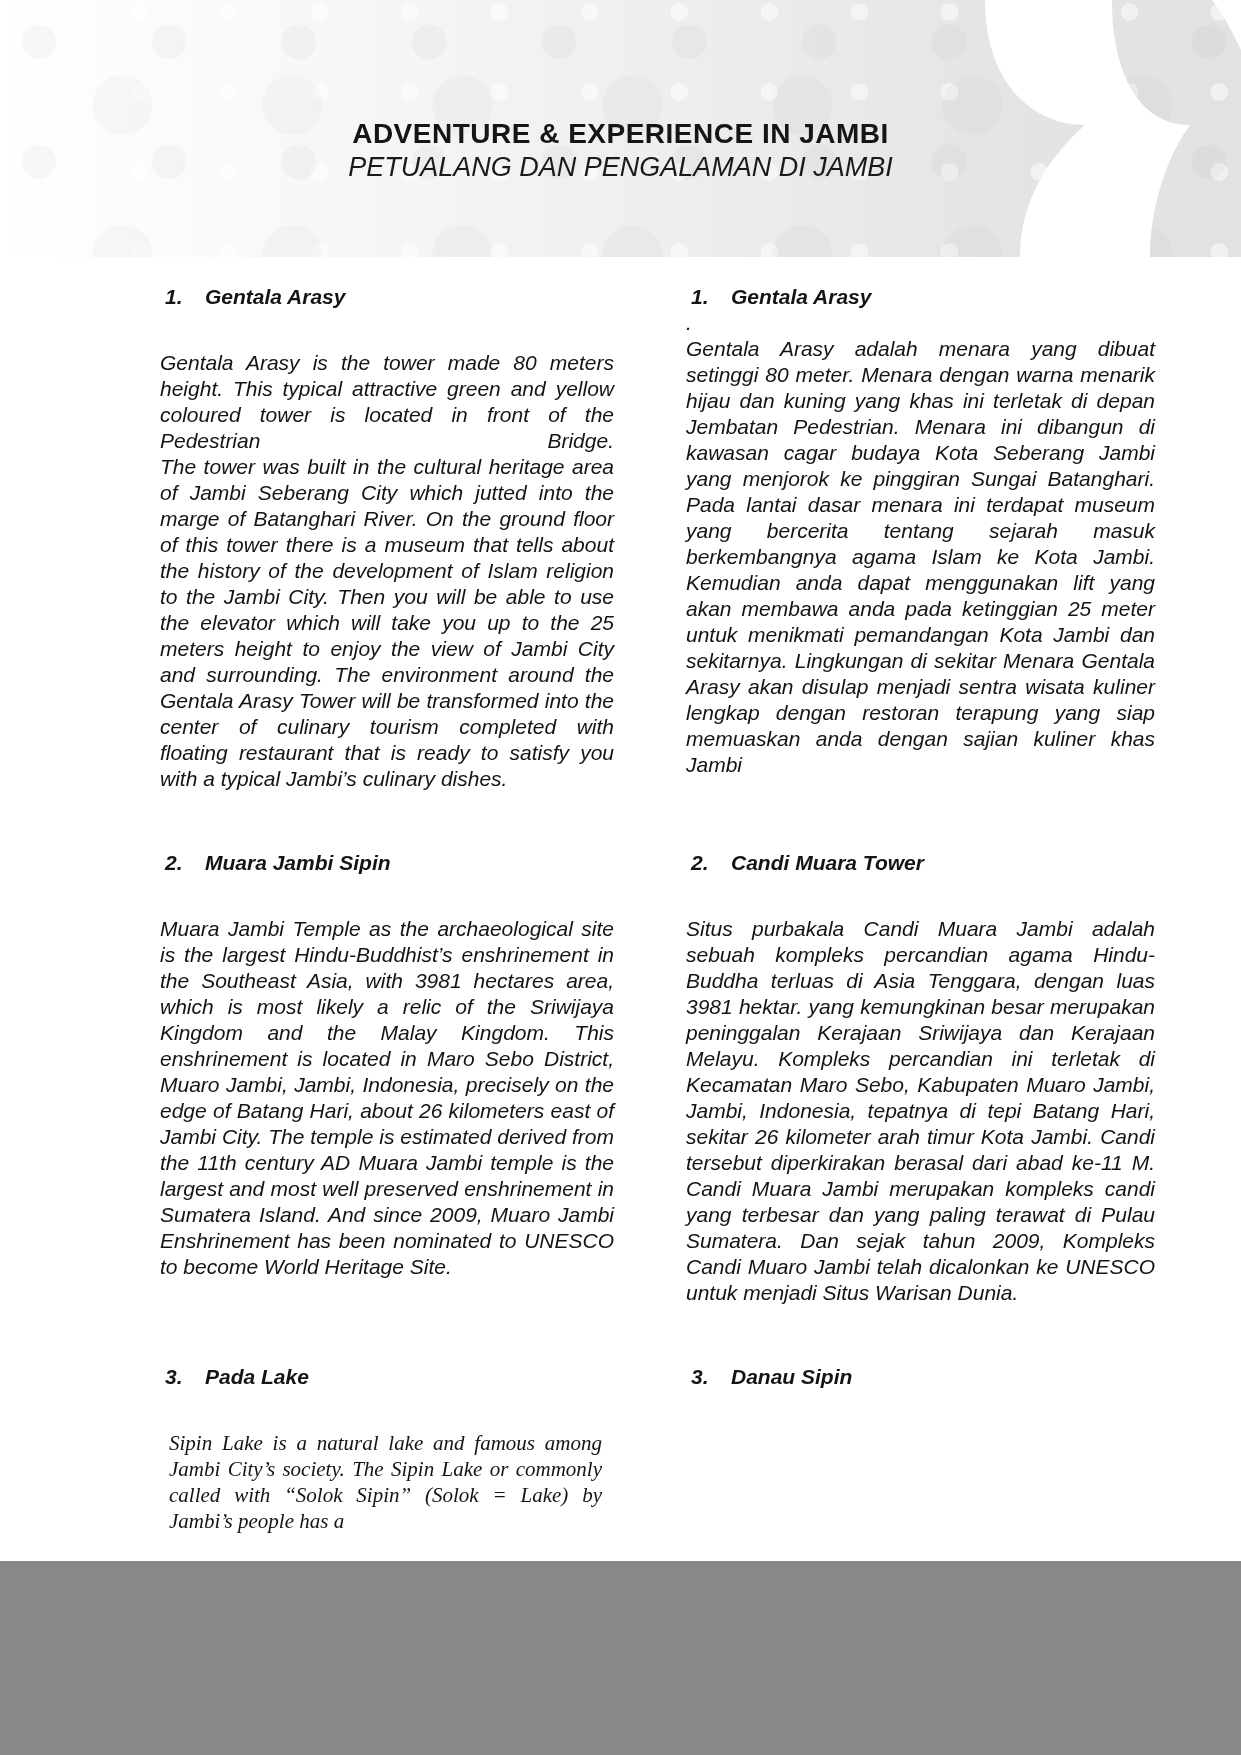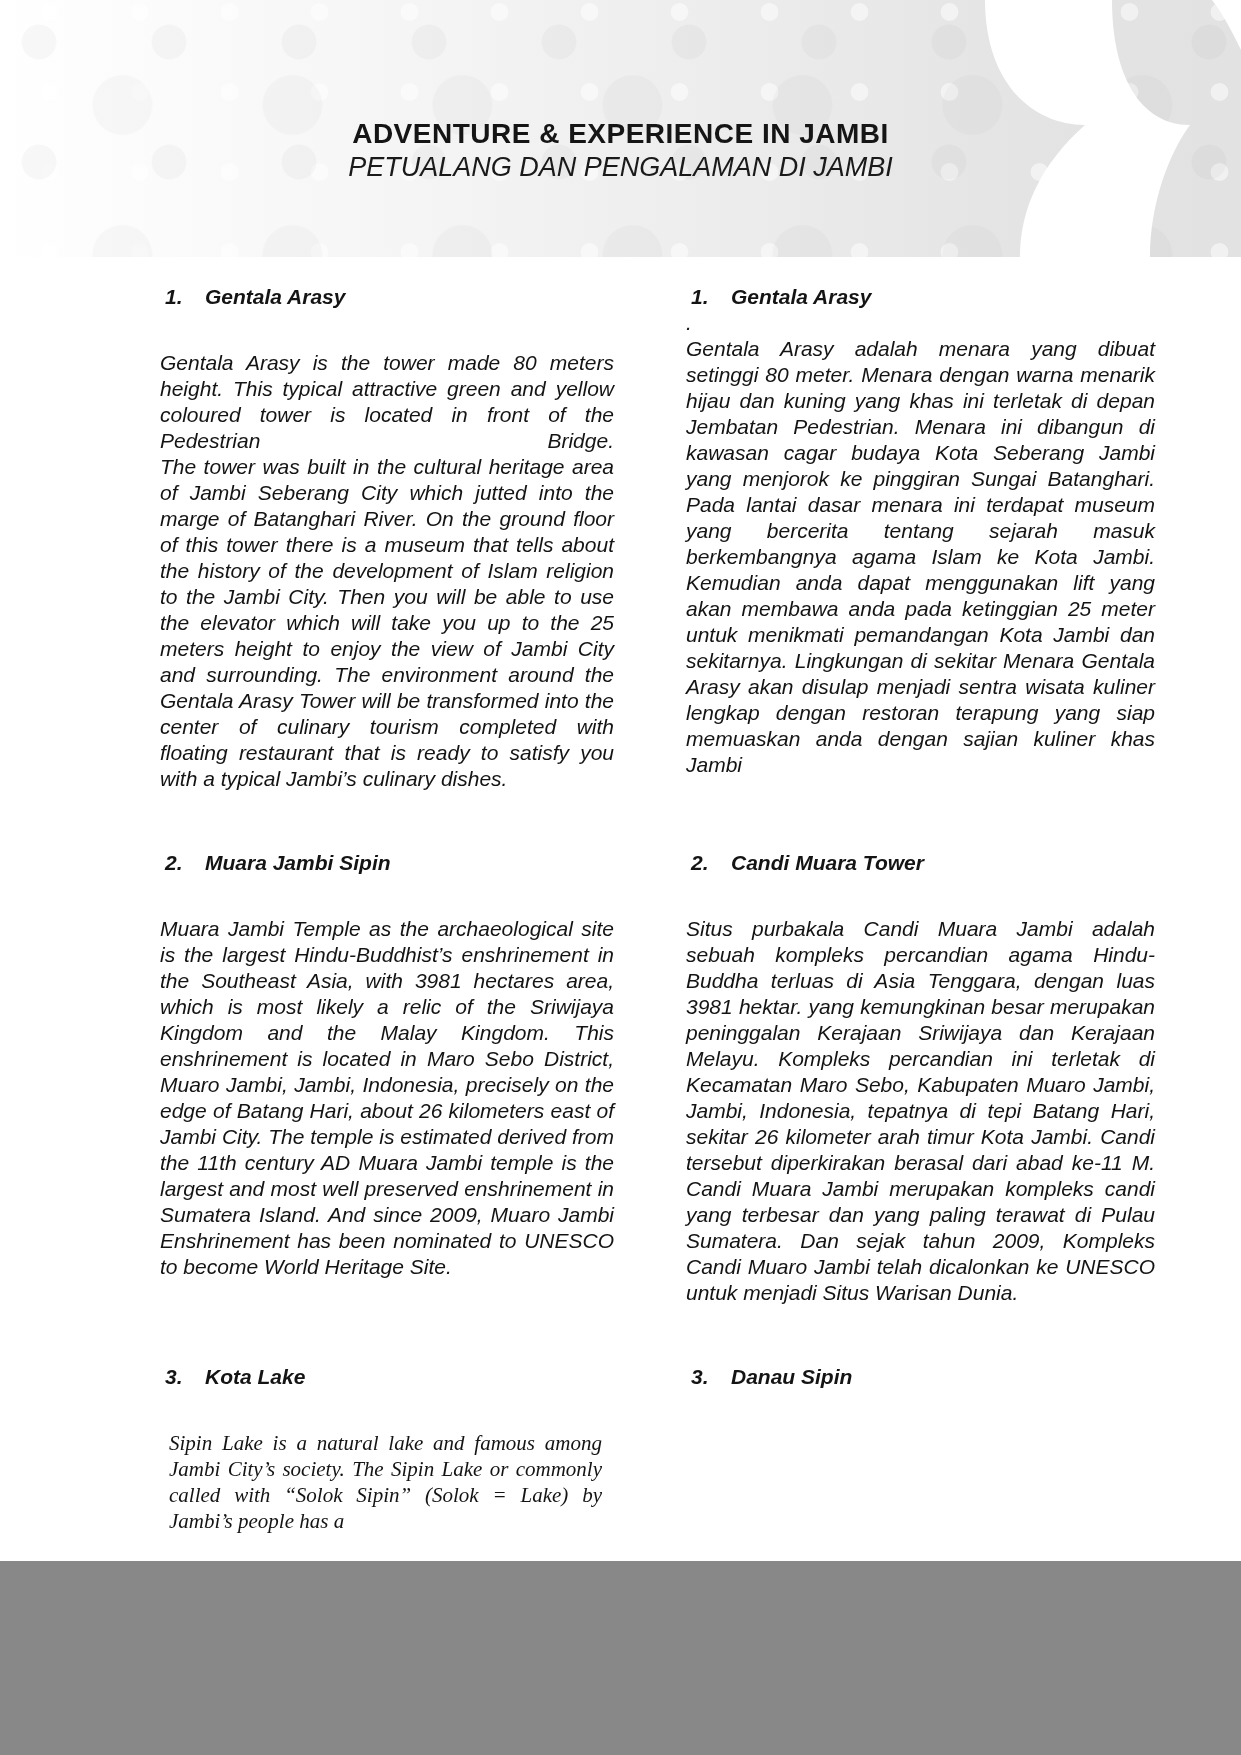--- a/index.html
+++ b/index.html
@@ -112,21 +112,21 @@
           <span>Candi Muara Tower</span>
         </div>
         <p>Situs purbakala Candi Muara Jambi adalah sebuah kompleks percandian agama Hindu-Buddha terluas di Asia Tenggara, dengan luas 3981 hektar. yang kemungkinan besar merupakan peninggalan Kerajaan Sriwijaya dan Kerajaan Melayu. Kompleks percandian ini terletak di Kecamatan Maro Sebo, Kabupaten Muaro Jambi, Jambi, Indonesia, tepatnya di tepi Batang Hari, sekitar 26 kilometer arah timur Kota Jambi. Candi tersebut diperkirakan berasal dari abad ke-11 M. Candi Muara Jambi merupakan kompleks candi yang terbesar dan yang paling terawat di Pulau Sumatera. Dan sejak tahun 2009, Kompleks Candi Muaro Jambi telah dicalonkan ke UNESCO untuk menjadi Situs Warisan Dunia.</p>
       </div>
     </div>
 
     <div class="row">
       <div class="col l">
         <div class="h">
           <span class="num">3.</span>
-          <span>Kota Lake</span>
+          <span>Pada Lake</span>
         </div>
         <p class="indent8">Sipin Lake is a natural lake and famous among Jambi City’s society. The Sipin Lake or commonly called with “Solok Sipin” (Solok = Lake) by Jambi’s people has a</p>
       </div>
       <div class="col r">
         <div class="h">
           <span class="num">3.</span>
           <span>Danau Sipin</span>
         </div>
       </div>
     </div>

